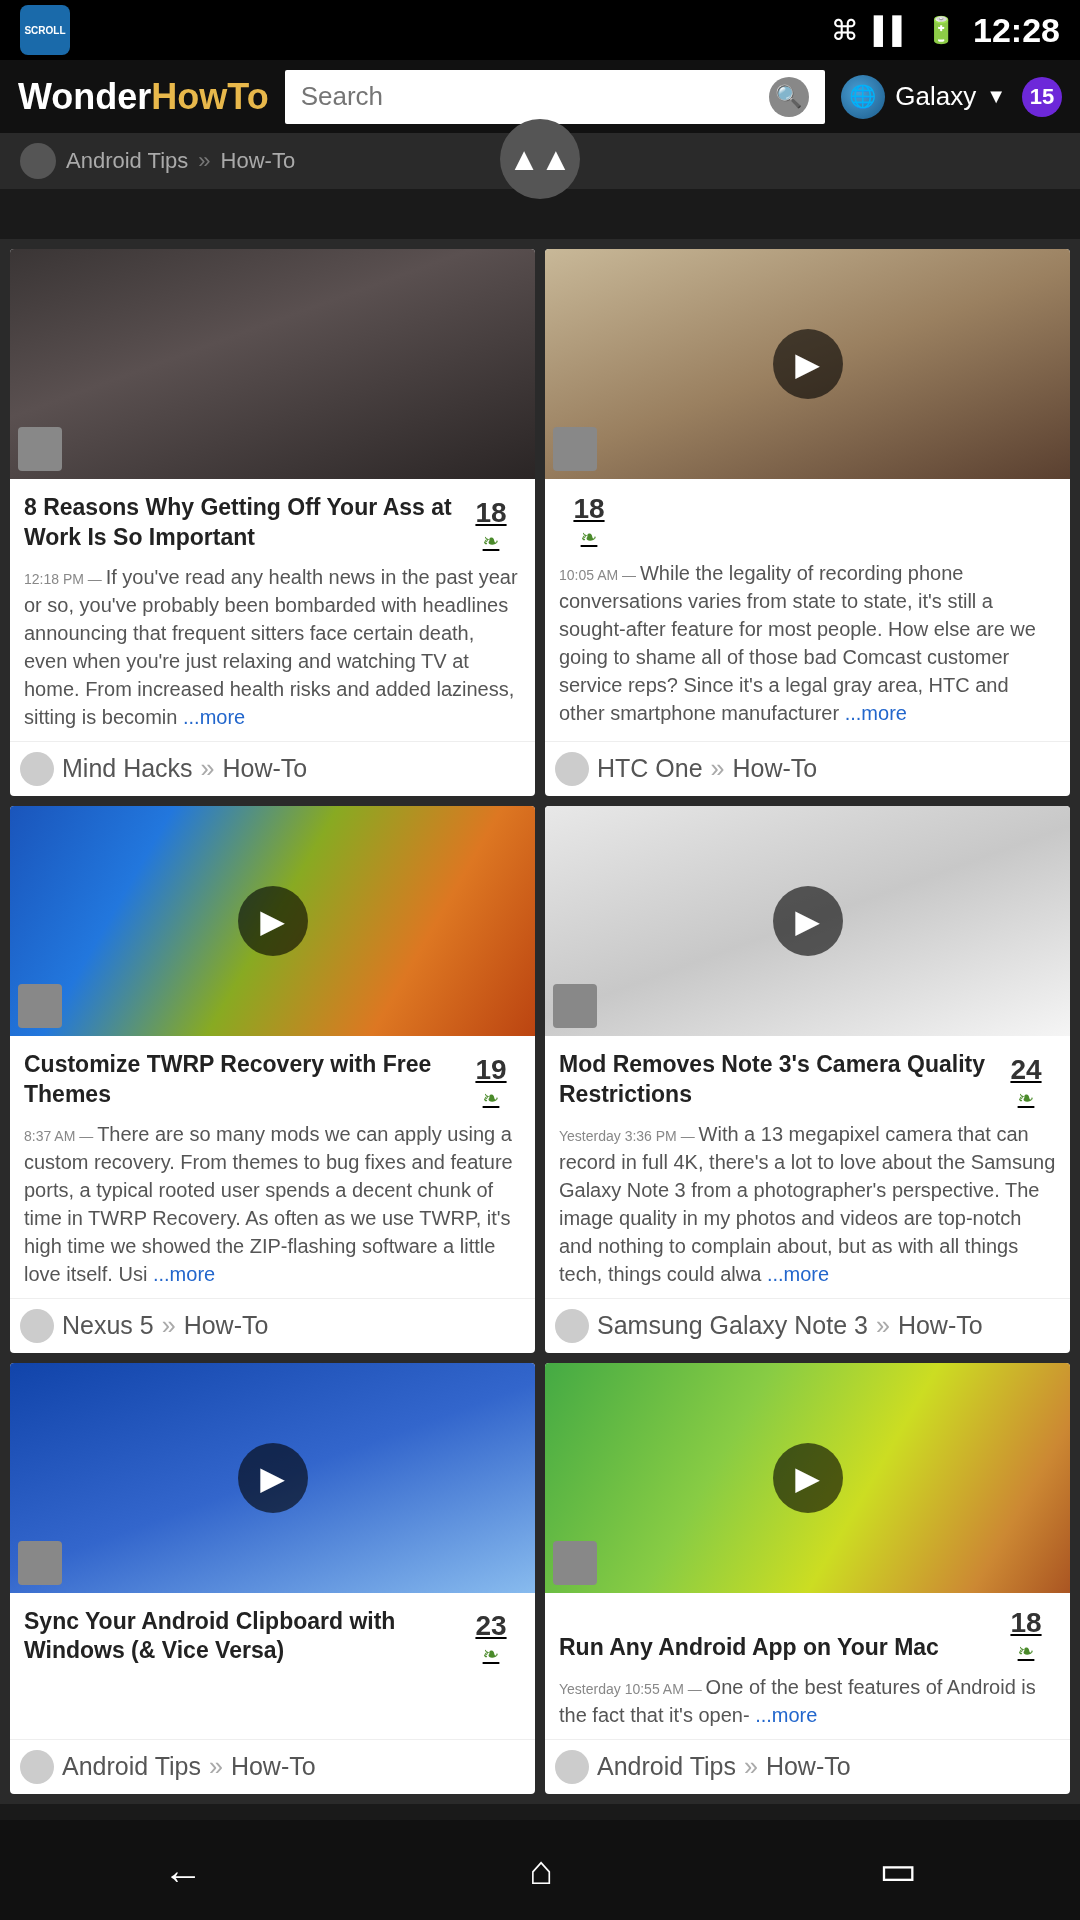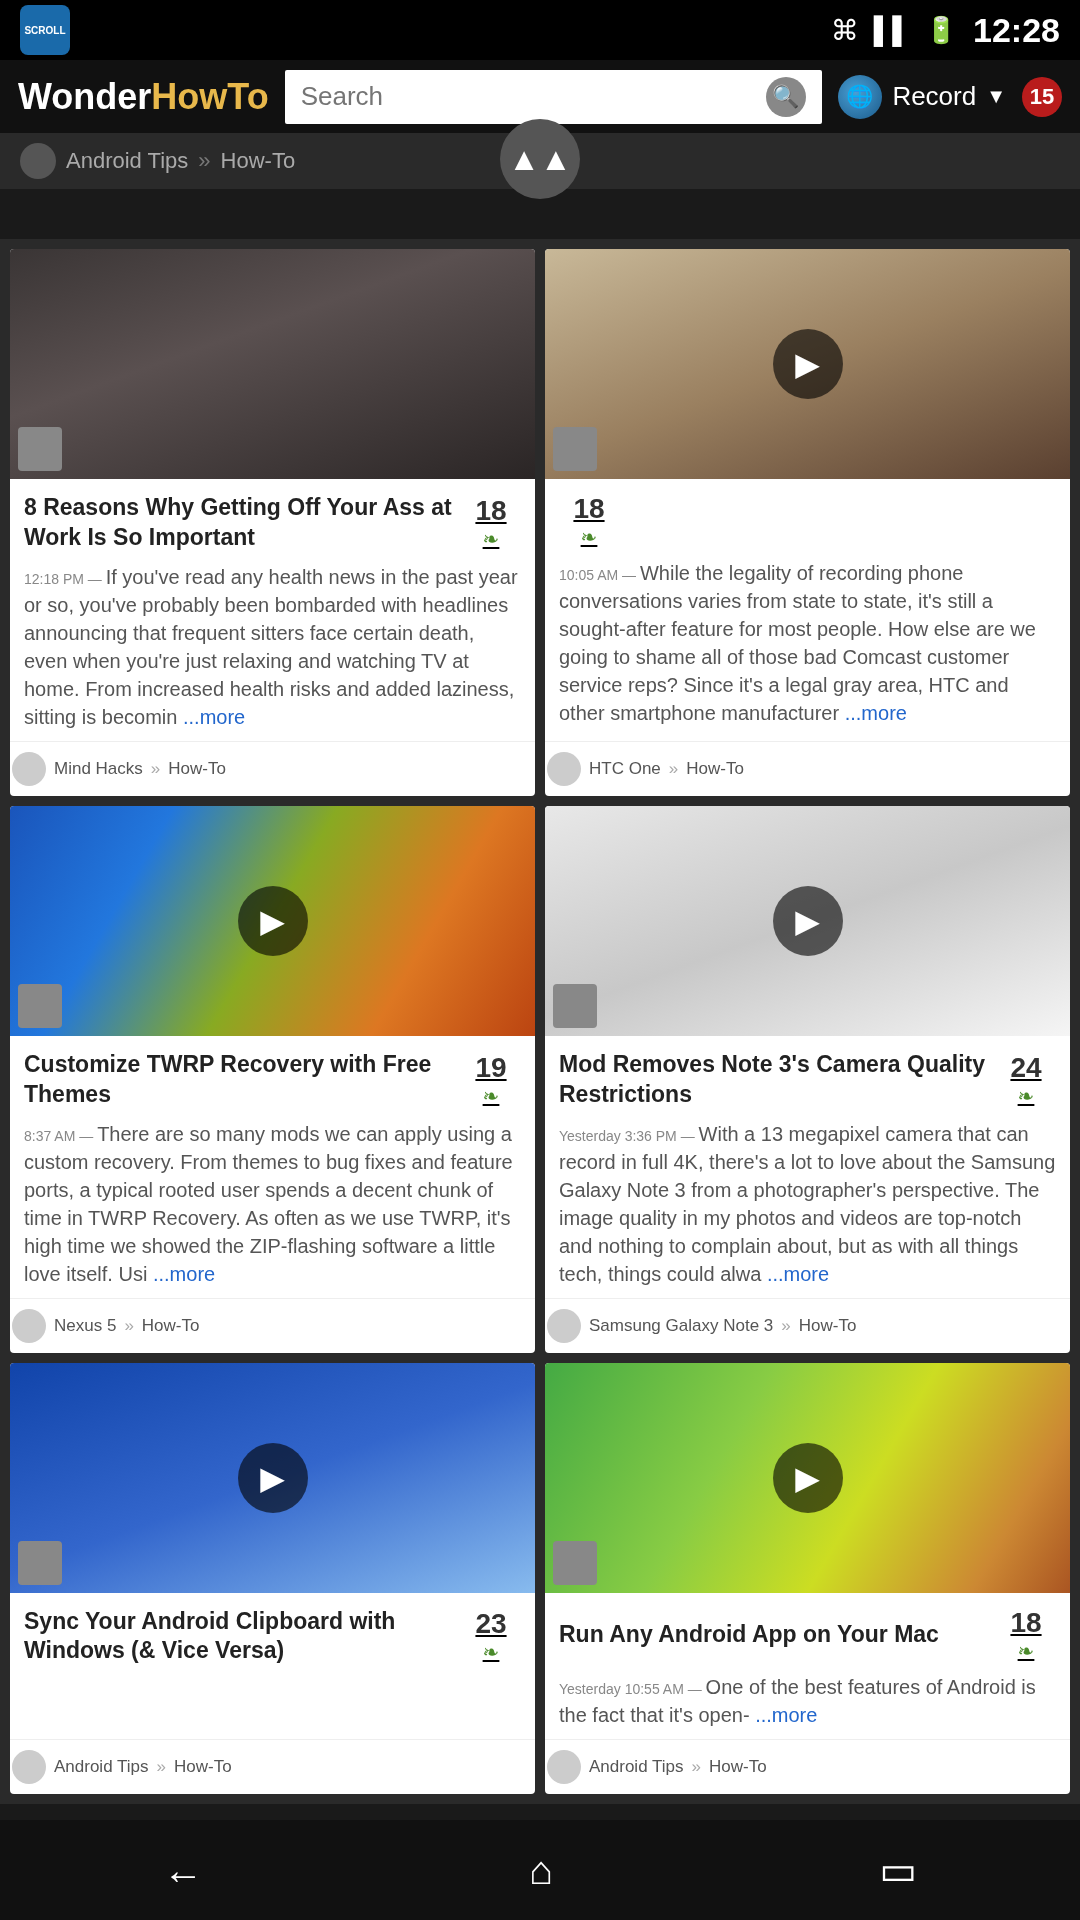--- a/index.html
+++ b/index.html
@@ -88,21 +88,21 @@
       cursor: pointer;
     }
     .worlds-globe {
       width: 44px; height: 44px;
       border-radius: 50%;
       background: radial-gradient(circle at 40% 40%, #4a9fd4, #1a5a8a);
       display: flex; align-items: center; justify-content: center;
       color: #fff; font-size: 22px;
     }
     .notif-badge {
-      background: #b91c1c;
+      background: #6d28d9;
       color: #fff;
       border-radius: 50%;
       width: 40px; height: 40px;
       display: flex; align-items: center; justify-content: center;
       font-size: 22px;
       font-weight: bold;
     }
 
     
     .breadcrumb {
@@ -184,21 +184,21 @@
     }
 
     .article-body {
       padding: 14px 14px 10px;
       flex: 1;
       display: flex;
       flex-direction: column;
     }
     .article-title-row {
       display: flex;
-      align-items: center;
+      align-items: flex-end;
       justify-content: space-between;
       gap: 8px;
       margin-bottom: 10px;
     }
     .article-title {
       font-size: 23px;
       font-weight: bold;
       color: #222;
       line-height: 1.3;
       flex: 1;
@@ -225,24 +225,24 @@
       line-height: 1.4;
       flex: 1;
     }
     .article-meta .timestamp { color: #888; font-size: 14px; }
     .more-link { color: #2266cc; font-size: 20px; }
 
     .article-footer {
       display: flex;
       align-items: center;
       gap: 8px;
-      padding: 10px 2px;
+      padding: 10px 10px;
       border-top: 1px solid #eee;
       color: #555;
-      font-size: 17px;
+      font-size: 25px;
     }
     .footer-avatar {
       width: 34px; height: 34px;
       background: #ccc;
       border-radius: 50%;
     }
     .footer-sep { color: #aaa; }
 
     
     .bottom-nav {
@@ -279,21 +279,21 @@
 <div class="header">
   <div class="logo">
     <span class="wonder">Wonder</span><span class="howto">HowTo</span>
   </div>
   <div class="search-box">
     <input type="text" placeholder="Search" style="">
     <div class="search-btn">🔍</div>
   </div>
   <div class="worlds-btn">
     <div class="worlds-globe">🌐</div>
-    <span>Record</span>
+    <span>Galaxy</span>
     <span style="font-size:20px;">▼</span>
   </div>
   <div class="notif-badge">
     <span>15</span>
   </div>
 </div>
 
 <div class="breadcrumb">
   <div class="avatar"></div>
   <span>Android Tips</span>

